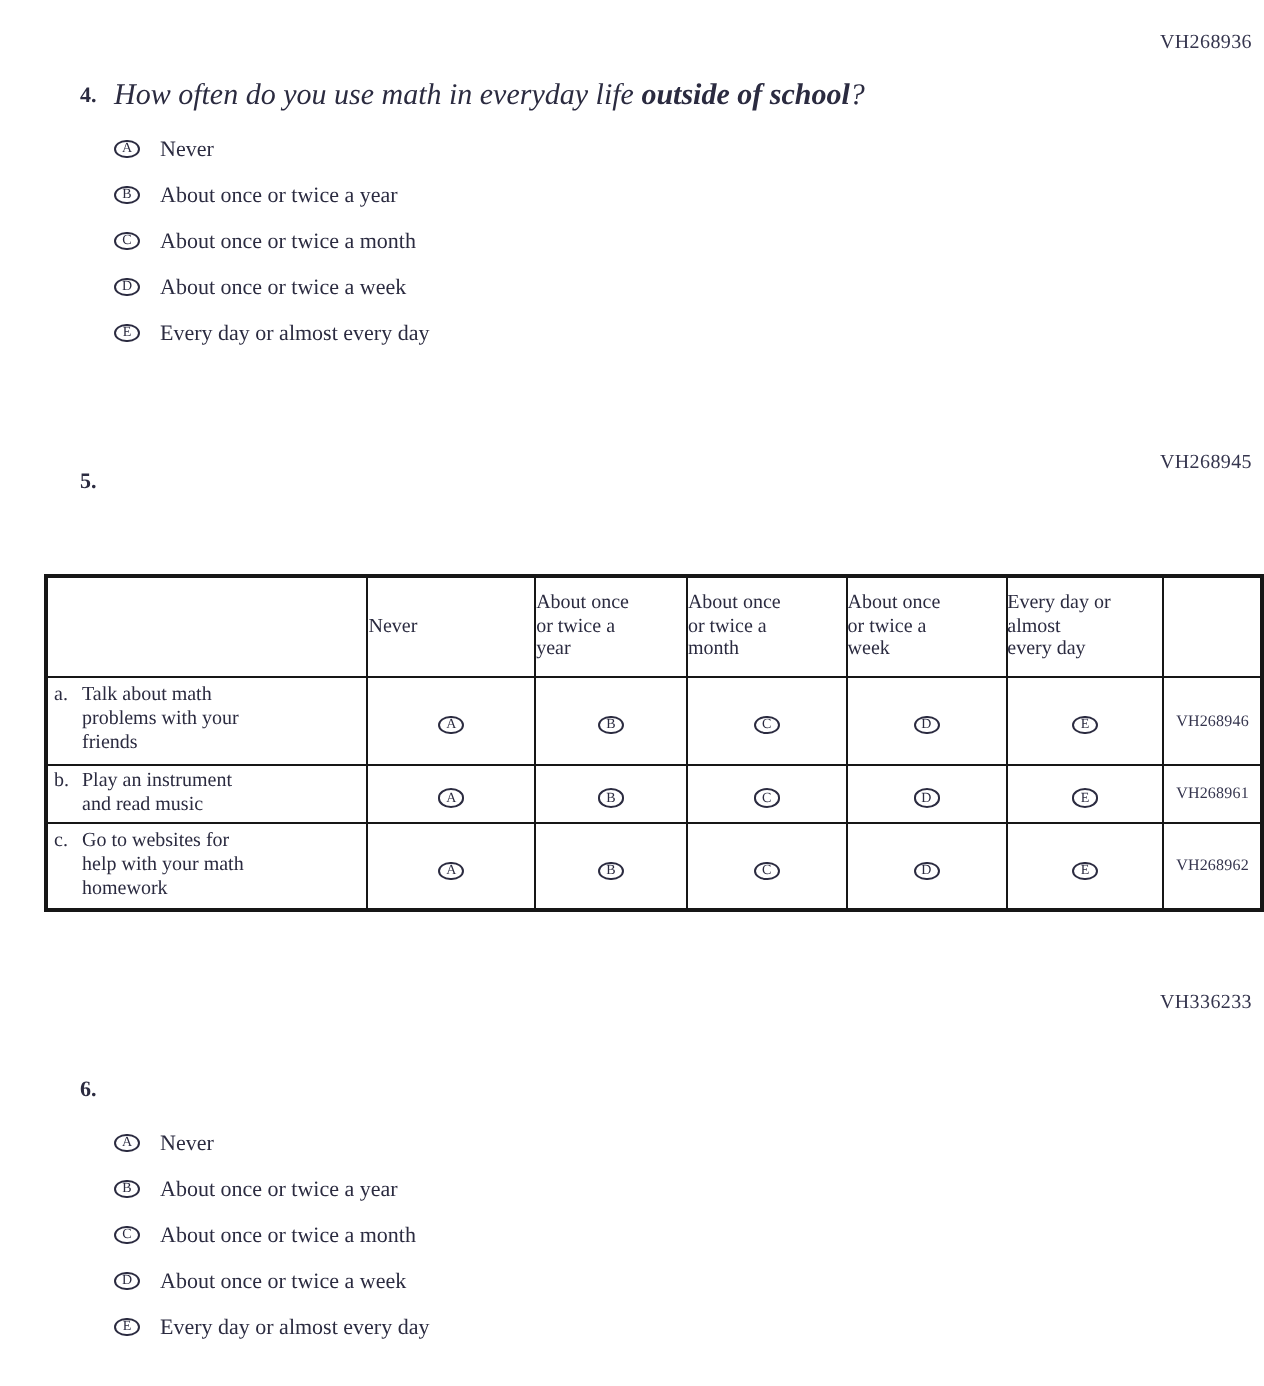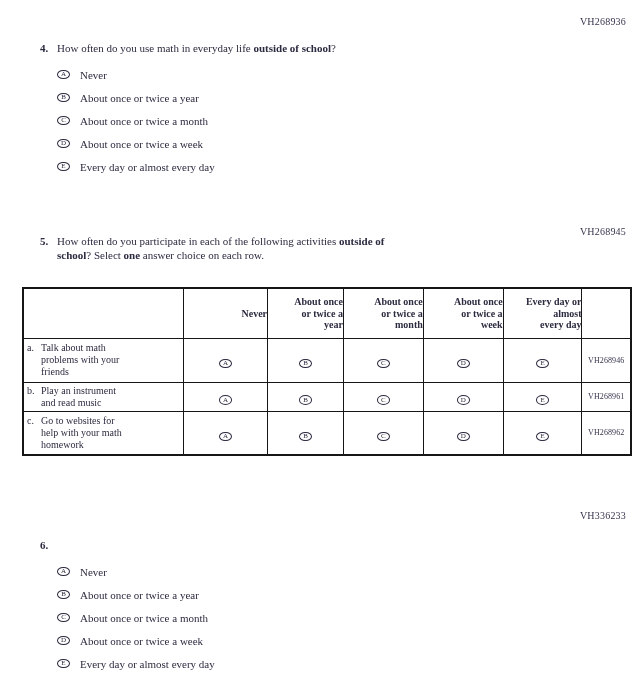--- a/index.html
+++ b/index.html
@@ -14,21 +14,21 @@
   .vh-code{
     position:absolute;
     right:6px;
     font-size:10px;
     letter-spacing:.2px;
     color:#35354e;
   }
   .question{position:absolute;left:40px;width:560px;}
   .q-row{display:flex;align-items:flex-start;}
   .q-num{font-weight:bold;width:17px;flex:0 0 17px;font-size:11px;line-height:13.5px;}
-  .q-text{font-size:11px;line-height:13.5px;}
+  .q-text{font-size:15px;line-height:13.5px;font-style:italic;}
   .q-text b{font-weight:bold;}
   .options{margin-left:17px;margin-top:12px;}
   .option-row{display:flex;align-items:center;height:14px;margin-bottom:9px;}
   .bubble{
     display:inline-flex;align-items:center;justify-content:center;
     width:13px;height:9.5px;flex:0 0 13px;
     border:1px solid #2b2b40;border-radius:50%;
     font-size:7px;line-height:1;
     box-sizing:border-box;
   }
@@ -38,22 +38,22 @@
     border-collapse:collapse;
     table-layout:fixed;
     border:2px solid #161616;
   }
   table.matrix td,table.matrix th{
     border:1.5px solid #161616;
     padding:0;
     vertical-align:middle;
   }
   th.col-head{
-    font-size:10px;font-weight:bold;line-height:11.5px;
-    text-align:right;
+    font-size:10px;font-weight:normal;line-height:11.5px;
+    text-align:left;
   }
   .rowlabel{display:flex;align-items:flex-start;padding:2px 2px 2px 3px;}
   .row-letter{width:14px;flex:0 0 14px;font-size:10px;line-height:11.8px;}
   .row-text{font-size:10px;line-height:11.8px;}
   td.choice{text-align:center;}
   td.code-cell{text-align:center;font-size:8px;letter-spacing:.1px;color:#35354e;}
 </style>
 </head>
 <body>
 
@@ -88,24 +88,20 @@
       <span class="option-label">Every day or almost every day</span>
     </div>
   </div>
 </div>
 
 <div class="vh-code" style="top:226px">VH268945</div>
 
 <div class="question" style="top:235px">
   <div class="q-row">
     <span class="q-num">5.</span>
-    <div class="q-text">
-      <span>How often do you participate in each of the following activities </span><b>outside of</b><br>
-      <b>school</b><span>? Select </span><b>one</b><span> answer choice on each row.</span>
-    </div>
   </div>
 </div>
 
 <table class="matrix">
   <colgroup>
     <col style="width:161px">
       <col style="width:84px">
       <col style="width:76px">
     <col style="width:80px">
       <col style="width:80px">
@@ -160,21 +156,21 @@
     <td class="choice"><span class="bubble">A</span></td>
     <td class="choice"><span class="bubble">B</span></td>
     <td class="choice"><span class="bubble">C</span></td>
     <td class="choice"><span class="bubble">D</span></td>
     <td class="choice"><span class="bubble">E</span></td>
     <td class="code-cell">VH268962</td>
   </tr>
 </tbody>
   </table>
 
-<div class="vh-code" style="top:510px">VH336233</div>
+<div class="vh-code" style="top:496px">VH336233</div>
 
 <div class="question" style="top:539px">
   <div class="q-row">
     <span class="q-num">6.</span>
   </div>
   <div class="options">
     <div class="option-row">
       <span class="bubble">A</span>
       <span class="option-label">Never</span>
     </div>

